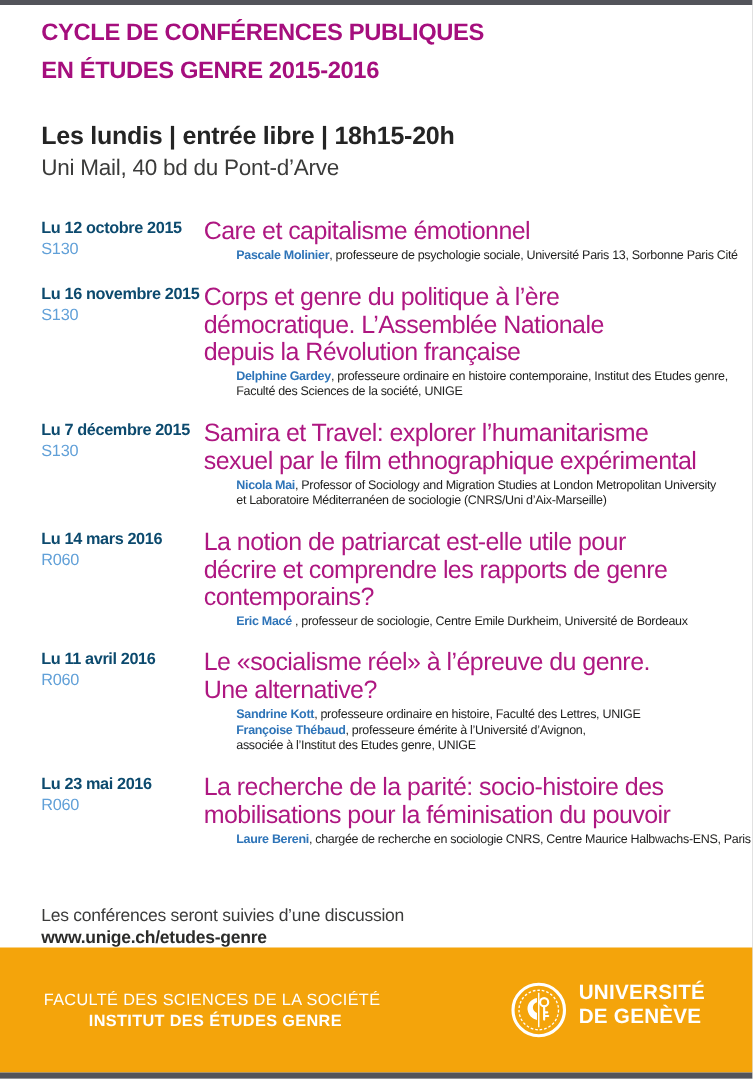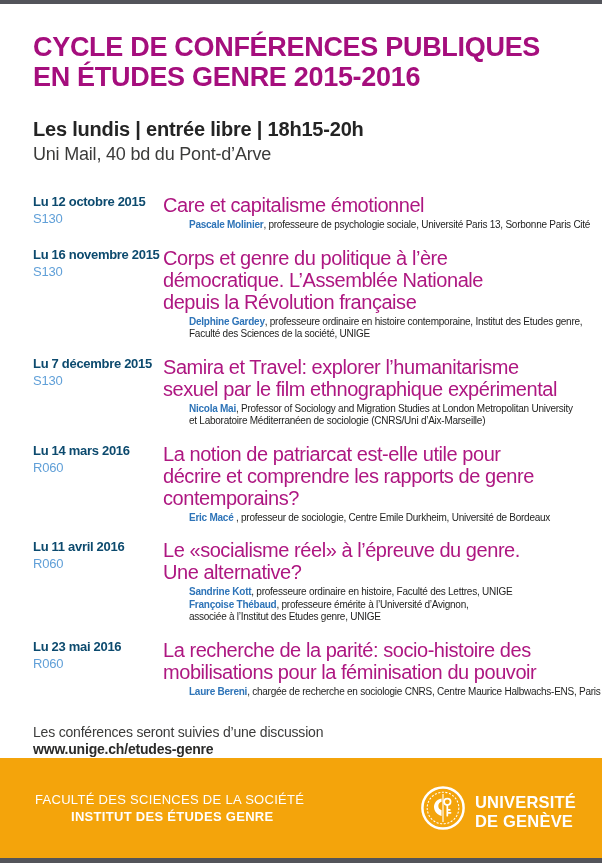--- a/index.html
+++ b/index.html
@@ -3,21 +3,21 @@
 <meta charset="utf-8">
 <style>
   html,body{margin:0;padding:0;}
   body{font-family:"Liberation Sans", sans-serif; background:#888;}
   .page{position:relative; width:602px; height:863px; background:#ffffff; overflow:hidden; margin:0 auto;}
   .edge{position:absolute; left:0; right:0; background:#53545a;}
   .edge-top{top:0; height:4px;}
   .edge-bottom{bottom:0; height:5px;}
   .content{position:absolute; top:4px; left:33px; right:8px;}
 
-  .main-title{margin-top:28px; font-size:27px; font-weight:bold; line-height:30px;
+  .main-title{margin-top:8px; font-size:19px; font-weight:bold; line-height:30px;
     color:#a50e7d; letter-spacing:-0.3px;}
   .schedule{margin-top:26px; font-size:20px; font-weight:bold; color:#242424; letter-spacing:-0.2px;}
   .venue{margin-top:3px; font-size:18px; color:#3b3b3a; letter-spacing:-0.2px;}
 
   .events{margin-top:29px;}
   .event{display:flex; margin-bottom:15px;}
   .col-left{width:130px; flex-shrink:0;}
   .edate{font-size:13px; font-weight:bold; color:#0c4a6e; letter-spacing:-0.3px; white-space:nowrap; line-height:16px;}
   .eroom{font-size:13px; color:#61a0d8; letter-spacing:-0.2px; line-height:16px; margin-top:1px;}
   .col-right{flex:1; min-width:0;}
@@ -30,21 +30,21 @@
   .sname:empty{display:none;}
 
   .note{position:absolute; top:724px; left:33px; font-size:14px; color:#3b3b3a; line-height:17px; letter-spacing:-0.2px;}
   .note-url{font-weight:bold; color:#2b2b2a;}
 
   .footer{position:absolute; left:0; right:0; bottom:5px; height:100px; background:#f4a40b;
     display:flex; align-items:center; justify-content:space-between;}
   .footer-left{padding-left:35px;}
   .f-line1{font-size:13px; color:#ffffff; letter-spacing:0.3px; line-height:16px;}
   .f-line2{font-size:13px; color:#ffffff; font-weight:bold; letter-spacing:0.3px; line-height:16px; margin-top:1px;padding-left:36px;}
-  .footer-right{display:flex; align-items:flex-end; padding-right:26px;}
+  .footer-right{display:flex; align-items:flex-start; padding-right:38px;}
   .seal{width:46px; height:46px; margin-right:9px; flex-shrink:0;}
   .wordmark{color:#ffffff; font-weight:bold; font-size:16.5px; line-height:19px; letter-spacing:0.2px;}
 </style>
 </head>
 <body>
 
 <div class="page">
   <div class="edge edge-top"></div>
 
   <div class="content">

